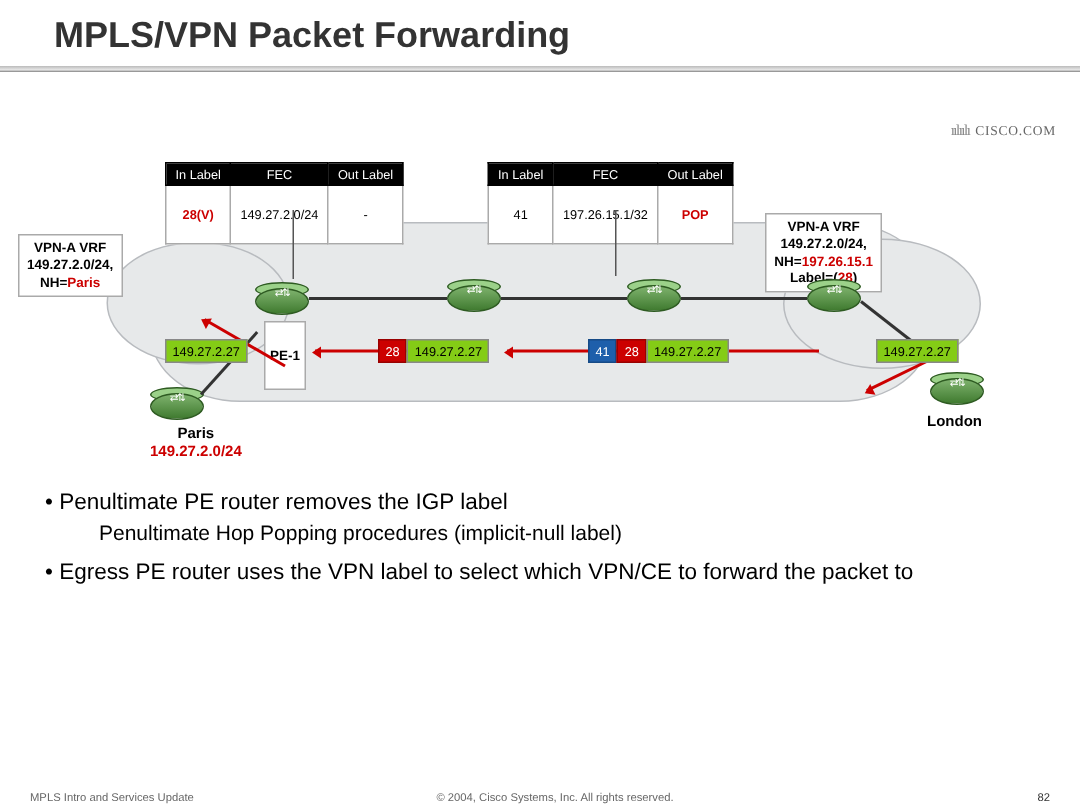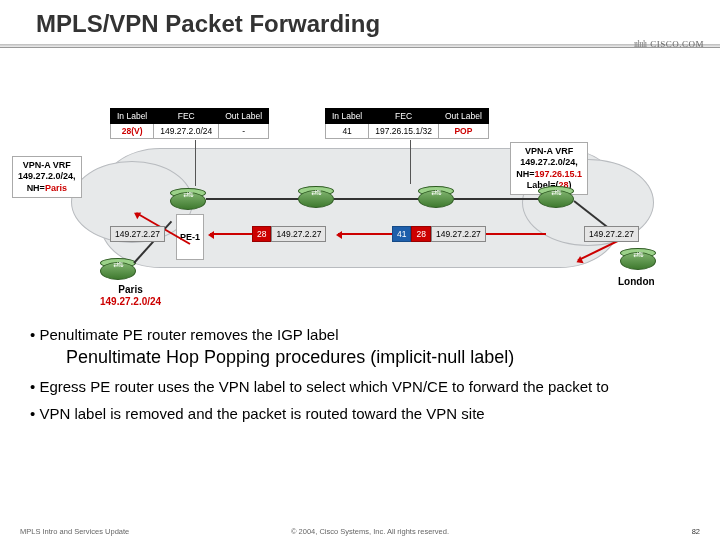--- a/index.html
+++ b/index.html
@@ -1,43 +1,43 @@
 <!DOCTYPE html>
 <html><head>
 <meta charset="utf-8">
 <style>
   * { box-sizing: border-box; margin: 0; padding: 0; }
   body { font-family: Arial, sans-serif; width: 720px; height: 540px; background: #fff; position: relative; overflow: hidden; }
 
   .title { font-size: 24px; font-weight: bold; color: #333; padding: 10px 0 6px 36px; }
   .title-rule { height: 4px; background: linear-gradient(#bbb,#eee); border-bottom: 1px solid #999; margin: 0; position: relative; }
   .cisco-logo { position: absolute; right: 16px; top: 38px; font-size: 9px; color: #666; font-family: Georgia, serif; letter-spacing: 0.5px; }
-  .cisco-bars { display:inline-block; margin-right:4px; letter-spacing:-1px; font-size:10px; color:#888; }
+  .cisco-bars { display:inline-block; margin-right:4px; letter-spacing:-1px; font-size:10px; color:#888;margin-top:44px; }
 
   .diagram { position: relative; width: 600px; height: 260px; }
 
   
   .cloud { position:absolute; left:100px; top:100px; width:520px; height:120px; background:#e7e9ea; border-radius: 60px / 45px; border:1px solid #b8bbbf; }
   .cloud::before, .cloud::after { content:""; position:absolute; background:#e7e9ea; border:1px solid #b8bbbf; border-radius:50%; }
   .cloud::before { width:120px; height:80px; left:-30px; top:12px; }
   .cloud::after  { width:130px; height:85px; right:-35px; top:10px; }
 
   
   table.mplstab { position:absolute; border-collapse: collapse; font-size:8.5px; background:#fff; }
   table.mplstab th { background:#000; color:#fff; padding:2px 6px; border:1px solid #000; font-weight:normal; }
-  table.mplstab td { padding:2px 6px; border:1px solid #aaa; text-align:center; }
+  table.mplstab td { padding:14px 6px; border:1px solid #aaa; text-align:center; }
   .red { color:#c00; font-weight:bold; }
 
   
   .infobox { position:absolute; background:#fff; border:1px solid #aaa; font-size:9px; font-weight:bold; padding:3px 5px; text-align:center; line-height:1.25; }
   .infobox .redtext { color:#c00; }
 
   
   .packet { position:absolute; display:flex; align-items:center; }
-  .seg { font-size:8.5px; padding:2px 4px; border:1px solid #888; background:#e5e5e5; text-align:center; }
+  .seg { font-size:8.5px; padding:2px 4px; border:1px solid #888; background:#84cc16; text-align:center; }
   .seg.red { background:#c00; color:#fff; border-color:#900; font-weight:normal;}
   .seg.blue { background:#1e5fab; color:#fff; border-color:#164a86; }
 
   
   .router { position:absolute; width:36px; height:24px; }
   .router .body { width:36px; height:18px; background: linear-gradient(#7eb26d,#3f7a2f); border-radius:50%; border:1px solid #2e5b22; position:absolute; top:4px; }
   .router .top  { width:36px; height:10px; background:#9bd189; border-radius:50%; border:1px solid #2e5b22; position:absolute; }
   .router .arrow { position:absolute; color:#fff; font-size:7px; top:3px; width:100%; text-align:center; letter-spacing:-1px;}
 
   
@@ -49,21 +49,21 @@
   .link { position:absolute; height:0; border-top:2px solid #333; }
 
   
   .sitelabel { position:absolute; font-size:10px; font-weight:bold; text-align:center; line-height:1.2; }
   .sitelabel .sub { color:#c00; }
 
   
   .bullets { padding: 8px 30px 0 30px; font-size: 15px; color:#000; }
   .bullets .lv1 { margin: 10px 0 4px 0; }
   .bullets .lv1::before { content:"• "; }
-  .bullets .lv2 { margin: 4px 0 4px 36px; font-size: 18px; }
+  .bullets .lv2 { margin: 4px 0 4px 36px; font-size: 14px; }
 
   .footer { position:absolute; bottom:4px; left:0; right:0; font-size:7.5px; color:#666; display:flex; justify-content:space-between; padding:0 20px; }
   .footer .mid { position:absolute; left:0; right:0; text-align:center;margin-left:20px; }
   .pagenum { color:#333; }
 </style>
 </head>
 <body>
 
 <div class="title">MPLS/VPN Packet Forwarding</div>
 <div class="title-rule"></div>
@@ -185,20 +185,19 @@
   </div>
   <div class="sitelabel" style="left:618px; top:228px;">
     <div>London</div>
   </div>
 </div>
 
 <div class="bullets">
   <div class="lv1">Penultimate PE router removes the IGP label</div>
   <div class="lv2">Penultimate Hop Popping procedures (implicit-null label)</div>
   <div class="lv1">Egress PE router uses the VPN label to select which VPN/CE to forward the packet to</div>
-  <div class="lv1">VPN label is removed and the packet is routed toward the VPN site</div>
 </div>
 
 <div class="footer">
   <span>MPLS Intro and Services Update</span>
   <span class="mid">© 2004, Cisco Systems, Inc. All rights reserved.</span>
   <span class="pagenum">82</span>
 </div>
 
 </body></html>

